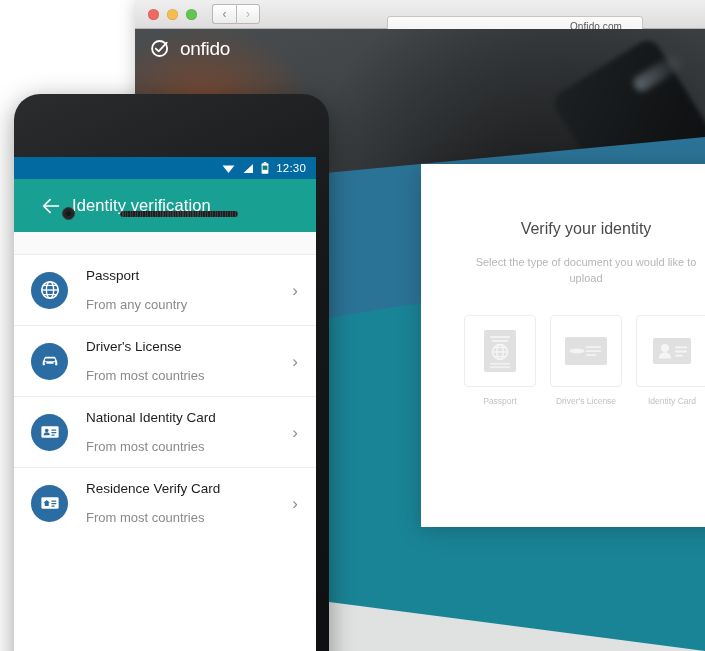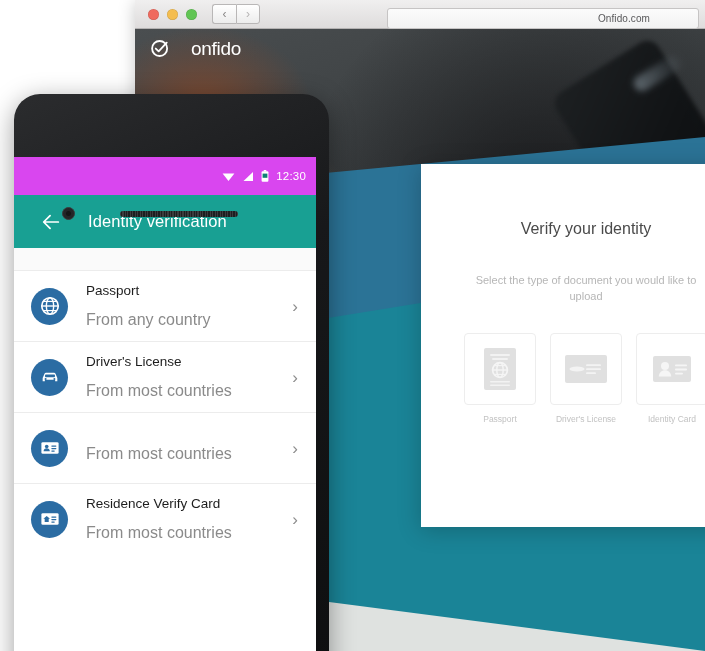--- a/index.html
+++ b/index.html
@@ -59,22 +59,22 @@
     display: flex; align-items: center; justify-content: center;
     color: #8a8888;
     font-size: 12px;
     line-height: 1;
   }
   .nav-btn.back { border-radius: 3px 0 0 3px; border-right: none; }
   .nav-btn.fwd  { border-radius: 0 3px 3px 0; color: #b6b4b4; }
 
   .url-bar {
     position: absolute;
-    left: 252px; top: 8px;
-    width: 312px; height: 21px;
+    left: 252px; top: 16px;
+    width: 256px; height: 21px;
     background: linear-gradient(#fbfbfb, #f2f2f2);
     border: 1px solid #c6c4c4;
     border-radius: 3px;
     display: flex; align-items: center;
   }
   .url-text {
     width: 100%;
     text-align: center;
     padding-right: 6px;
     font-size: 10px;
@@ -153,21 +153,21 @@
     position: absolute;
     left: 0; bottom: 0; width: 100%; height: 120px;
     background: #dfe2e0;
     clip-path: polygon(0% 38%, 100% 100%, 0% 100%);
   }
 
   
   .onfido-logo {
     position: absolute;
     left: 15px; top: 9px;
-    display: flex; align-items: center; gap: 20px;
+    display: flex; align-items: center; gap: 9px;
     z-index: 6;
   }
   .logo-mark { width: 21px; height: 21px; display: block; }
   .logo-word {
     color: #ffffff;
     font-size: 19px;
     letter-spacing: -0.3px;
     font-weight: 400;
     line-height: 1;
   }
@@ -182,21 +182,21 @@
     z-index: 5;
   }
   .modal-title {
     margin-top: 56px;
     text-align: center;
     font-size: 16px;
     color: #4a4a4a;
     font-weight: 400;
   }
   .modal-subtitle {
-    margin: 35px auto 0;
+    margin: 17px auto 0;
     width: 238px;
     text-align: center;
     font-size: 11px;
     line-height: 1.45;
     color: #b6b6b6;
     font-weight: 400;
   }
   .doc-cards {
     margin-top: 28px;
     display: flex;
@@ -258,36 +258,36 @@
 
   .phone-screen {
     position: absolute;
     left: 0px; top: 63px;
     width: 302px; height: 517px;
     background: #fafafa;
     overflow: hidden;
   }
 
   .status-bar {
-    height: 38px;
-    background: #d946ef;
+    height: 22px;
+    background: #0369a1;
     display: flex; align-items: center; justify-content: flex-end;
     gap: 7px;
     padding-right: 10px;
     color: #ffffff;
   }
   .status-time { font-size: 11.5px; letter-spacing: 0.2px; }
   .ic-wifi, .ic-signal, .ic-battery { display: block; }
 
   .app-bar {
     height: 53px;
     background: #18a093;
     display: flex; align-items: center;
     padding-left: 26px;
-    gap: 26px;
+    gap: 10px;
   }
   .app-bar-back { width: 22px; height: 22px; display: block; cursor: pointer; }
   .app-bar-title {
     color: #ffffff;
     font-size: 16.5px;
     font-weight: 500;
     letter-spacing: 0.1px;
   }
 
   .screen-body { background: #ffffff; height: 441px; }
@@ -316,21 +316,21 @@
   }
   .doc-avatar {
     width: 37px; height: 37px;
     border-radius: 50%;
     background: #2b6ca3;
     display: flex; align-items: center; justify-content: center;
     flex: 0 0 auto;
   }
   .doc-text { margin-left: 18px; flex: 1 1 auto; }
   .doc-title { font-size: 13.5px; color: #1d1d1d; line-height: 1.25; }
-  .doc-desc  { font-size: 16px; color: #8a8a8a; margin-top: 12px; }
+  .doc-desc  { font-size: 13px; color: #8a8a8a; margin-top: 12px; }
   .doc-chevron { color: #8d8d8d; font-size: 17px; line-height: 1; padding-right: 4px; }
 </style>
 </head>
 <body>
 
 <div class="stage">
 
   <div class="browser">
 
     <div class="browser-chrome">
@@ -506,20 +506,21 @@
               <svg width="22" height="22" viewBox="0 0 24 24">
                 <rect x="2.6" y="5.6" width="18.8" height="12.8" rx="1.6" fill="#ffffff"></rect>
                 <circle cx="8.4" cy="10.4" r="2" fill="#2b6ca3"></circle>
                 <path d="M5 15.6c0-2 1.5-3.3 3.4-3.3s3.4 1.3 3.4 3.3z" fill="#2b6ca3"></path>
                 <rect x="13.4" y="9.3" width="5.6" height="1.3" rx="0.65" fill="#2b6ca3"></rect>
                 <rect x="13.4" y="12" width="5.6" height="1.3" rx="0.65" fill="#2b6ca3"></rect>
                 <rect x="13.4" y="14.7" width="3.8" height="1.3" rx="0.65" fill="#2b6ca3"></rect>
               </svg>
             </div>
             <div class="doc-text">
+              <div class="doc-title">National Identity Card</div>
               <div class="doc-desc">From most countries</div>
             </div>
             <div class="doc-chevron">›</div>
           </div>
 
           <div class="doc-row">
             <div class="doc-avatar">
               <svg width="22" height="22" viewBox="0 0 24 24">
                 <rect x="2.6" y="5.6" width="18.8" height="12.8" rx="1.6" fill="#ffffff"></rect>
                 <path d="M8.4 8.6 L12 11.8 H10.6 V15.4 H6.2 V11.8 H4.8 Z" fill="#2b6ca3"></path>

